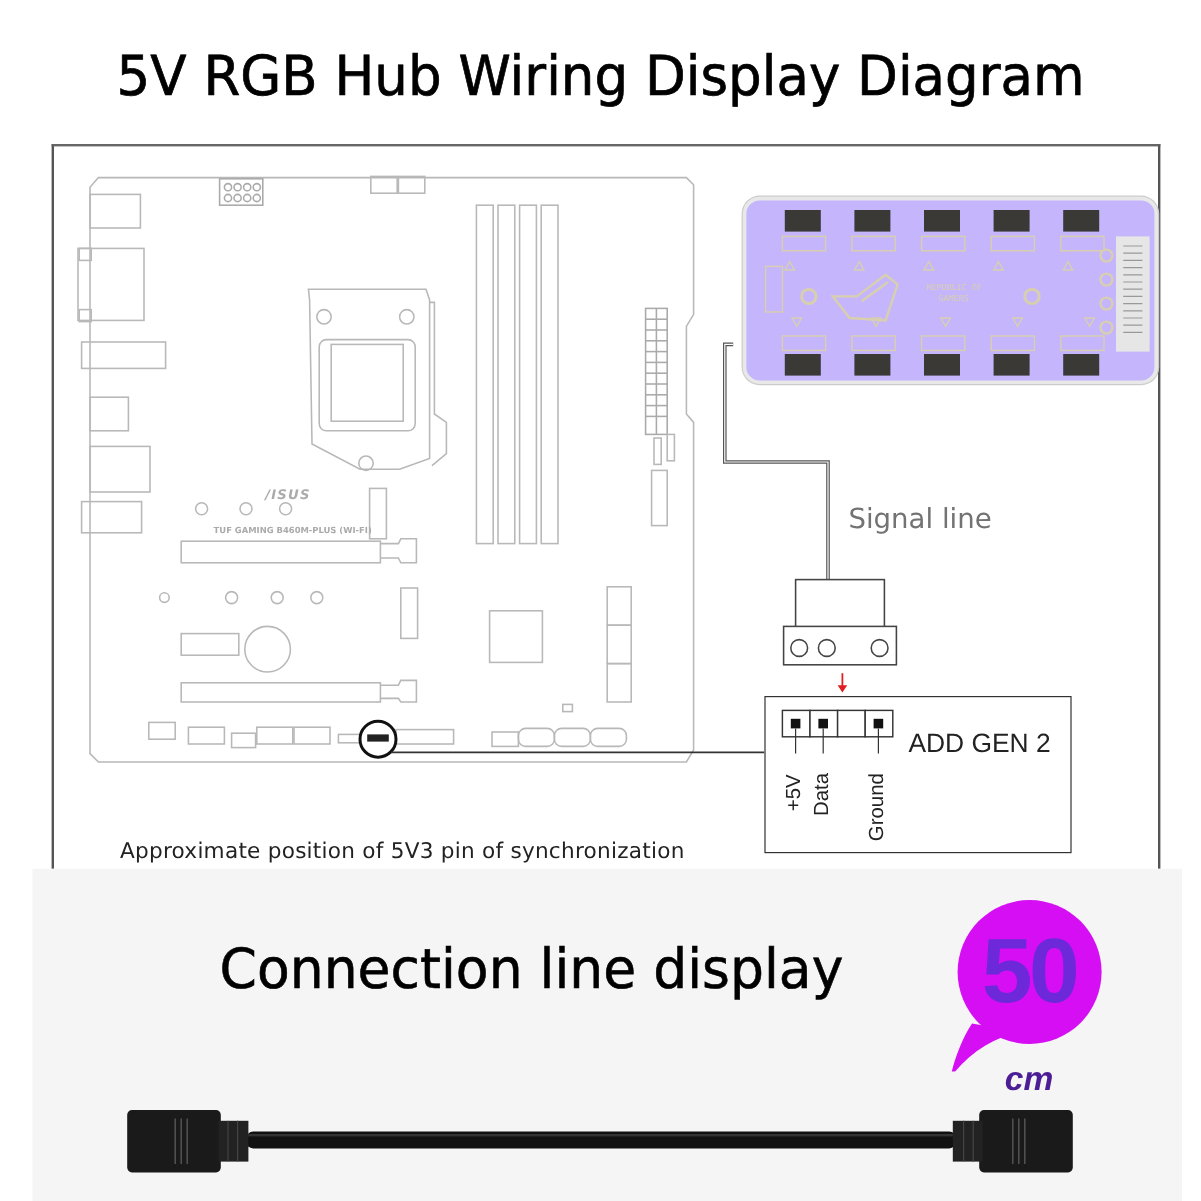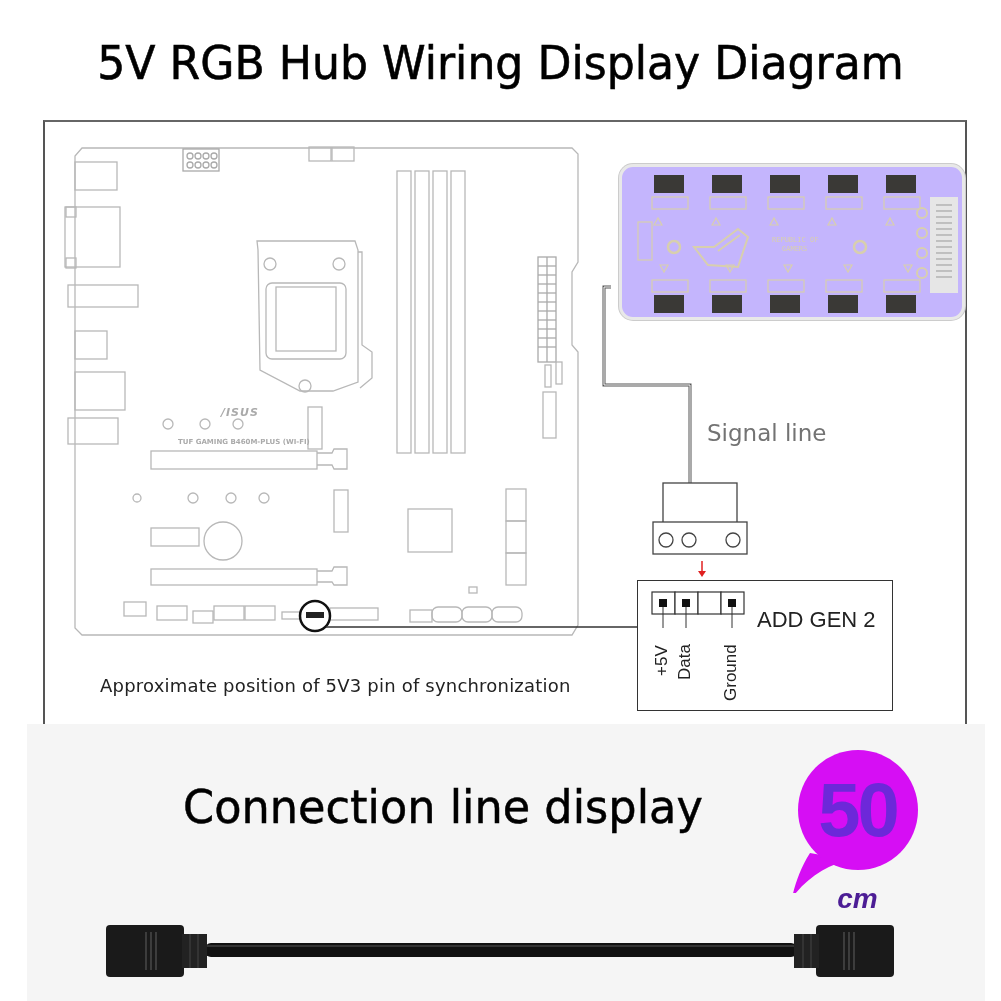--- a/index.html
+++ b/index.html
@@ -2,21 +2,21 @@
 <html><head>
 <meta charset="utf-8">
 <style>
   html, body { margin:0; padding:0; }
   body { width:1001px; height:1001px; background:#ffffff; position:relative; overflow:hidden; font-family:"Liberation Sans", sans-serif; }
   .title { position:absolute; left:0; top:36px; width:1001px; text-align:center; font-family:"DejaVu Sans", sans-serif; font-size:46px; font-weight:normal; color:#000; letter-spacing:0px; transform:scaleX(0.96); -webkit-text-stroke:0.6px #000; }
   .panel { position:absolute; left:43px; top:120px; width:924px; height:604px; border:2px solid #555; border-bottom:none; border-top-color:#666; box-sizing:border-box; }
   .mobo-svg { position:absolute; left:0; top:0; }
   .hub { position:absolute; left:619px; top:164px; width:340px; height:150px; border-radius:14px; background:#c4b5fd; border:3px solid #e8e8e8; box-shadow:0 0 0 1px #ccc; }
   .signal-label { position:absolute; left:707px; top:420px; font-family:"DejaVu Sans", sans-serif; font-size:23px; color:#737373;text-align:right; }
-  .caption { position:absolute; left:100px; top:675px; font-family:"DejaVu Sans", sans-serif; font-size:18px; color:#222; letter-spacing:0.2px; }
+  .caption { position:absolute; left:100px; top:699px; font-family:"DejaVu Sans", sans-serif; font-size:18px; color:#222; letter-spacing:0.2px; }
   .add-box { position:absolute; left:637px; top:580px; width:256px; height:131px; border:1.5px solid #333; box-sizing:border-box; background:#fff; }
   .add-label { position:absolute; left:757px; top:591px; font-family:"Liberation Sans", sans-serif; font-size:22px; color:#222;margin-top:16px; }
   .pin-label { position:absolute; font-family:"Liberation Sans", sans-serif; font-size:17px; color:#222; transform-origin:left top; transform:rotate(-90deg); white-space:nowrap; }
   .bottom { position:absolute; left:27px; top:724px; width:958px; height:277px; background:#f5f5f5; }
   .conn-title { position:absolute; left:183px; top:780px; font-family:"DejaVu Sans", sans-serif; font-size:46px; color:#000; transform:scaleX(0.97); transform-origin:left; -webkit-text-stroke:0.5px #000; }
   .badge { position:absolute; left:780px; top:748px; width:150px; height:145px; }
   .badge-num { position:absolute; left:790px; top:770px; width:135px; text-align:center; font-family:"Liberation Sans", sans-serif; font-weight:bold; font-size:76px; color:#6d28d9; letter-spacing:-3px; line-height:80px; }
   .badge-unit { position:absolute; left:790px; top:884px; width:135px; text-align:center; font-family:"Liberation Sans", sans-serif; font-weight:bold; font-size:28px; color:#4c1d95; line-height:30px;font-style:italic; }
   .cable { position:absolute; left:0; top:0; }
 </style>

